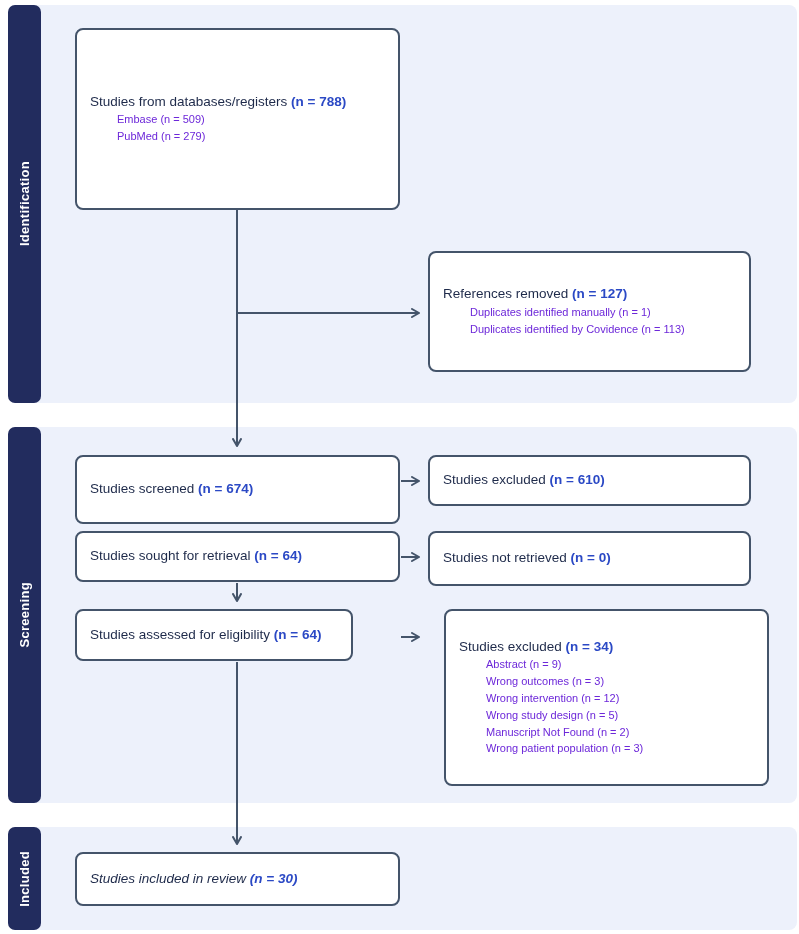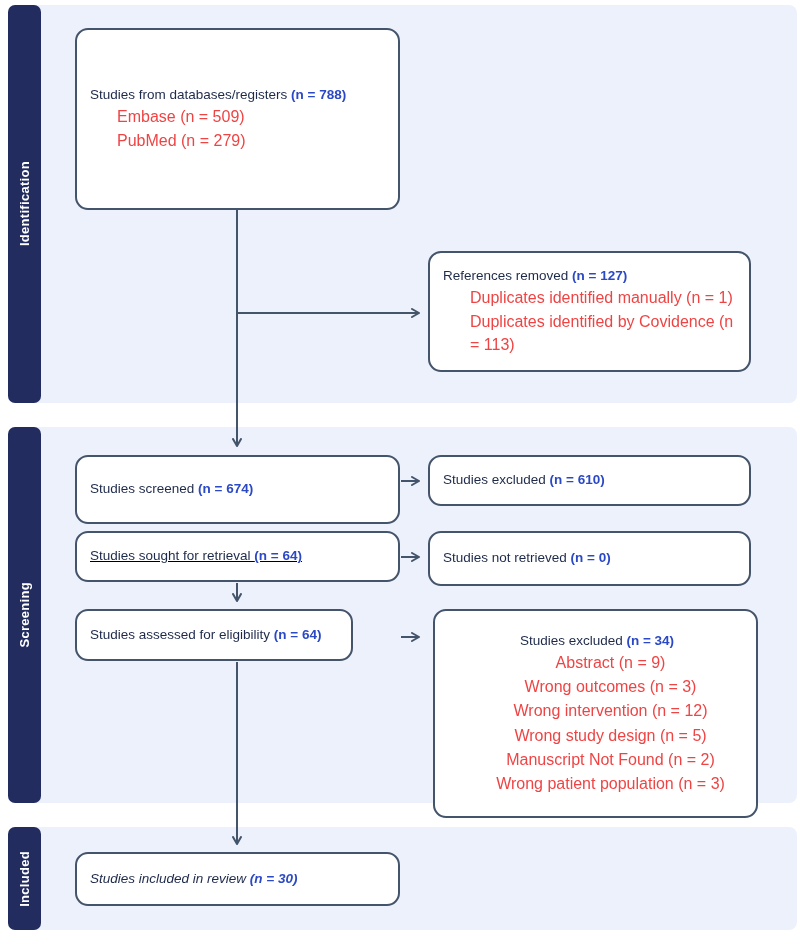--- a/index.html
+++ b/index.html
@@ -36,50 +36,50 @@
     font-weight:bold;
     font-size:13px;
     letter-spacing:.3px;
     white-space:nowrap;
   }
   svg.links{position:absolute;left:0;top:0;pointer-events:none;}
   .box{
     position:absolute;
     background:#ffffff;
     border:2px solid #44546a;
-    border-radius:13px;
+    border-radius:8px;
     box-sizing:border-box;
     display:flex;flex-direction:column;justify-content:center;
     padding:4px 10px 4px 13px;
   }
   .main{
     margin:0;
     font-size:13.5px;
     color:#1e2a4a;
     line-height:1.35;
   }
   .nval{
     color:#2b49c5;
     font-weight:bold;
   }
   .sub{
     margin:1px 0 0 27px;
-    font-size:16px;
-    color:#ef4444;
+    font-size:11px;
+    color:#6d28d9;
     line-height:1.45;
   }
   
   #box-databases{left:75px;top:28px;width:325px;height:182px;}
   #box-removed{left:428px;top:251px;width:323px;height:121px;}
   #box-screened{left:75px;top:455px;width:325px;height:69px;}
   #box-excluded-610{left:428px;top:455px;width:323px;height:51px;}
-  #box-sought{left:75px;top:531px;width:325px;height:51px;text-decoration:underline;}
+  #box-sought{left:75px;top:531px;width:325px;height:51px;}
   #box-not-retrieved{left:428px;top:531px;width:323px;height:55px;}
   #box-assessed{left:75px;top:609px;width:278px;height:52px;}
-  #box-excluded-34{left:433px;top:609px;width:325px;height:209px;align-items:center;}
+  #box-excluded-34{left:444px;top:609px;width:325px;height:177px;}
   #box-included{left:75px;top:852px;width:325px;height:54px;font-style:italic;}
 </style>
 </head>
 <body>
 
 <div class="canvas">
 
   <div class="band band1"></div>
   <div class="band band2"></div>
   <div class="band band3"></div>

